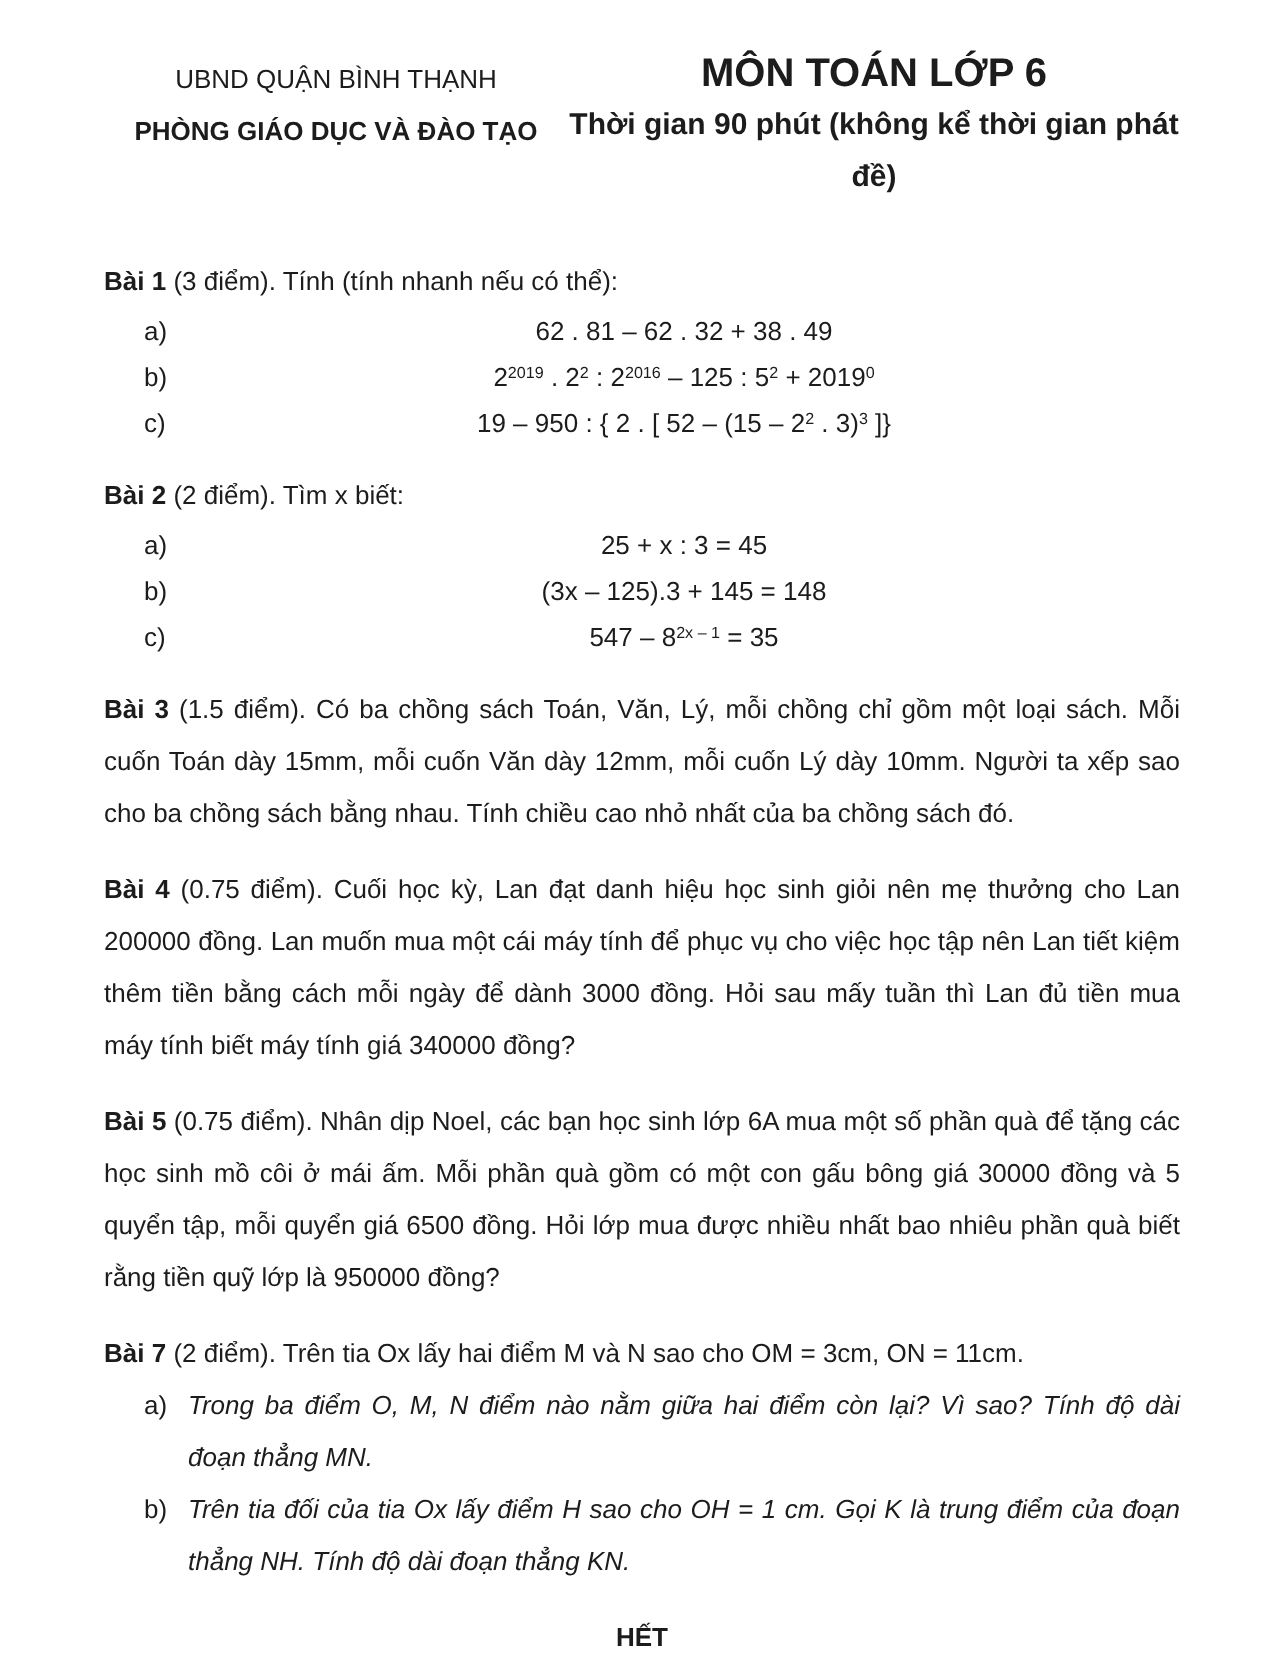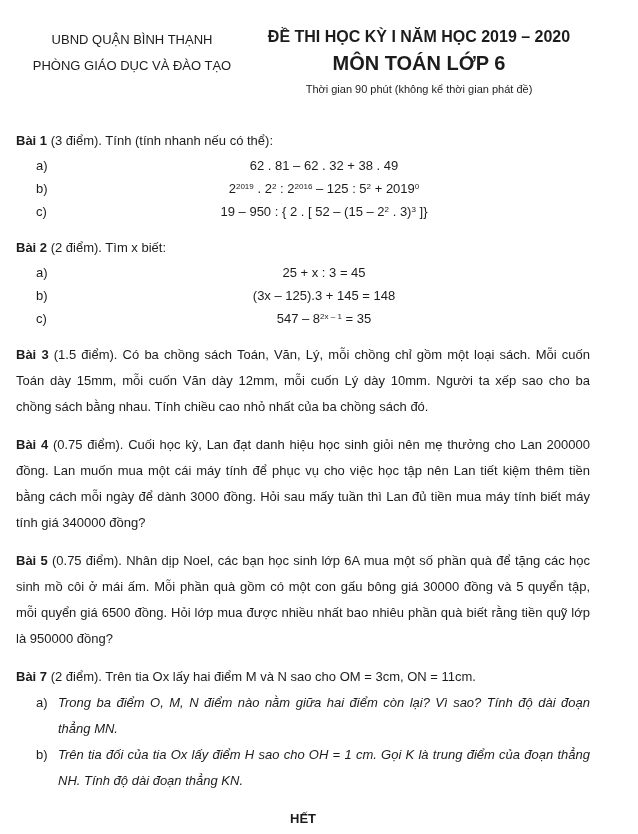--- a/index.html
+++ b/index.html
@@ -4,32 +4,32 @@
 <style>
   * { margin: 0; padding: 0; box-sizing: border-box; }
   html, body { background: #ffffff; }
   .page {
     width: 628px;
     height: 834px;
     background: #ffffff;
     color: #1c1c1c;
     font-family: "Liberation Sans", "DejaVu Sans", sans-serif;
     font-size: 13px;
-    padding: 24px 38px 0 16px;
+    padding: 24px 38px 0 52px;
     overflow: hidden;
     position: relative;
   }
   
   .hdr { display: flex; margin-bottom: 26px; }
   .hdr-left { width: 232px; text-align: center; line-height: 26px; padding-top: 3px; }
-  .hdr-left .hl2 { font-weight: normal; }
+  .hdr-left .hl2 { font-weight: bold; }
   .hdr-right { flex: 1; text-align: center; line-height: 26px; }
   .hdr-right .ht1 { font-weight: bold; font-size: 16px; }
   .hdr-right .ht2 { font-weight: bold; font-size: 20px; }
-  .hdr-right .ht3 { font-weight: normal; font-size: 11px; }
+  .hdr-right .ht3 { font-weight: bold; font-size: 15px; }
   
   .problem { margin-bottom: 12px; }
   .ptext { line-height: 26px; text-align: justify; }
   .plabel { font-weight: bold; }
   .items { padding-left: 20px; }
   .item { display: flex; line-height: 23px; }
   .item .letter { width: 22px; flex-shrink: 0; }
   .item .itext { flex: 1; text-align: center; }
   .items.wide .item { line-height: 26px; }
   .items.wide .itext { text-align: justify; font-style: italic; }
@@ -41,21 +41,20 @@
 <body>
 
 <div class="page">
 
   <div class="hdr">
     <div class="hdr-left">
       <div class="hl1">UBND QUẬN BÌNH THẠNH</div>
       <div class="hl2">PHÒNG GIÁO DỤC VÀ ĐÀO TẠO</div>
     </div>
     <div class="hdr-right">
-      <div class="ht1">ĐỀ THI HỌC KỲ I NĂM HỌC 2019 – 2020</div>
       <div class="ht2">MÔN TOÁN LỚP 6</div>
       <div class="ht3">Thời gian 90 phút (không kể thời gian phát đề)</div>
     </div>
   </div>
 
   <section class="problem">
     <p class="ptext"><b class="plabel">Bài 1</b><span> (3 điểm). Tính (tính nhanh nếu có thể):</span></p>
     <div class="items">
       <div class="item">
           <span class="letter">a)</span>

